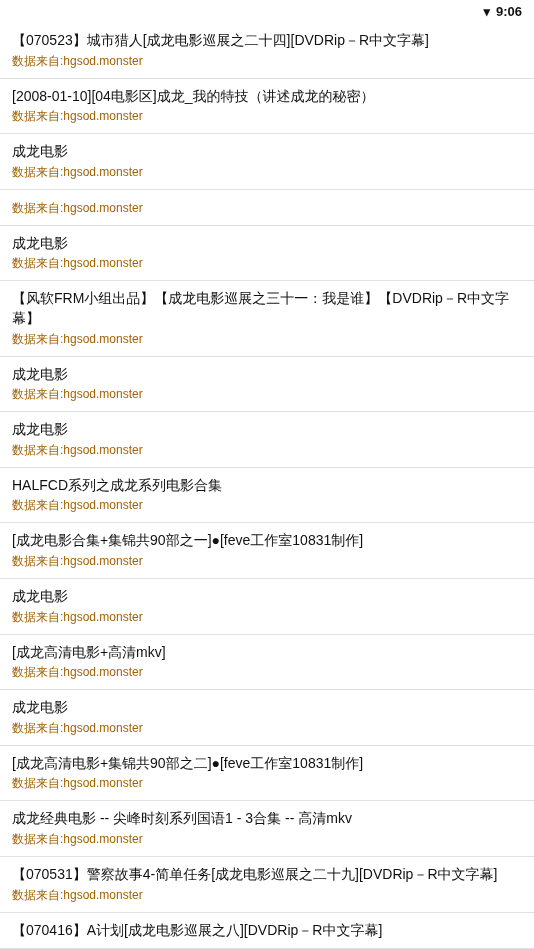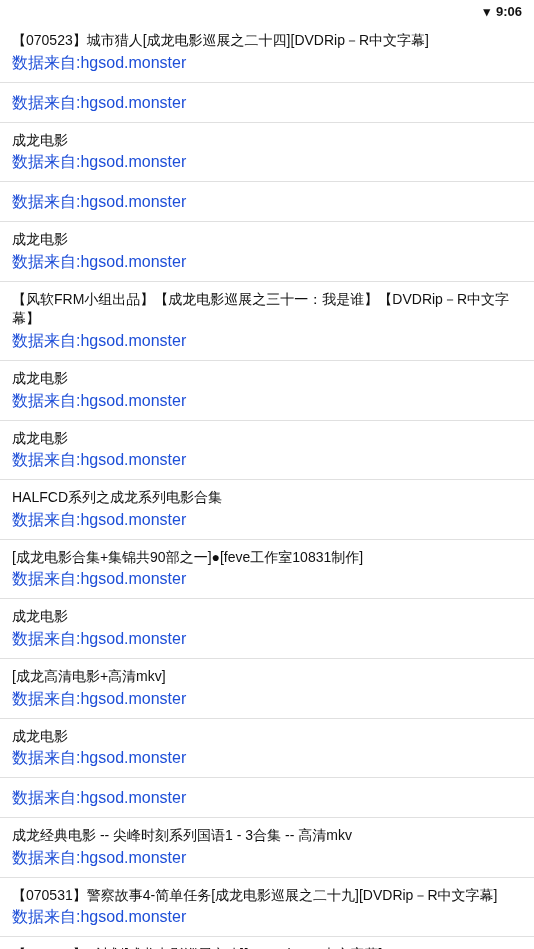--- a/index.html
+++ b/index.html
@@ -45,40 +45,41 @@
       padding: 8px 12px;
     }
 
     .list-item .title {
       font-size: 14px;
       color: #111;
       line-height: 1.4;
     }
 
     .list-item .subtitle {
-      font-size: 16px;
-      color: #1d4ed8;
+      font-size: 12px;
+      color: #a16207;
       margin-top: 2px;
     }
   </style>
 </head>
 <body>
 
 <div class="status-bar">
   <span class="wifi-icon">▾</span>
   <span>9:06</span>
 </div>
 
 <div class="list-container" id="list-container">
 
 <div class="list-item">
       <div class="title">【070523】城市猎人[成龙电影巡展之二十四][DVDRip－R中文字幕]</div>
       <div class="subtitle">数据来自:hgsod.monster</div>
     </div>
     <div class="list-item">
+      <div class="title">[2008-01-10][04电影区]成龙_我的特技（讲述成龙的秘密）</div>
       <div class="subtitle">数据来自:hgsod.monster</div>
     </div>
     <div class="list-item">
       <div class="title">成龙电影</div>
       <div class="subtitle">数据来自:hgsod.monster</div>
     </div>
     <div class="list-item">
       <div class="subtitle">数据来自:hgsod.monster</div>
     </div>
     <div class="list-item">
@@ -111,20 +112,21 @@
     </div>
     <div class="list-item">
       <div class="title">[成龙高清电影+高清mkv]</div>
       <div class="subtitle">数据来自:hgsod.monster</div>
     </div>
     <div class="list-item">
       <div class="title">成龙电影</div>
       <div class="subtitle">数据来自:hgsod.monster</div>
     </div>
     <div class="list-item">
+      <div class="title">[成龙高清电影+集锦共90部之二]●[feve工作室10831制作]</div>
       <div class="subtitle">数据来自:hgsod.monster</div>
     </div>
     <div class="list-item">
       <div class="title">成龙经典电影 -- 尖峰时刻系列国语1 - 3合集 -- 高清mkv</div>
       <div class="subtitle">数据来自:hgsod.monster</div>
     </div>
     <div class="list-item">
       <div class="title">【070531】警察故事4-简单任务[成龙电影巡展之二十九][DVDRip－R中文字幕]</div>
       <div class="subtitle">数据来自:hgsod.monster</div>
     </div>

